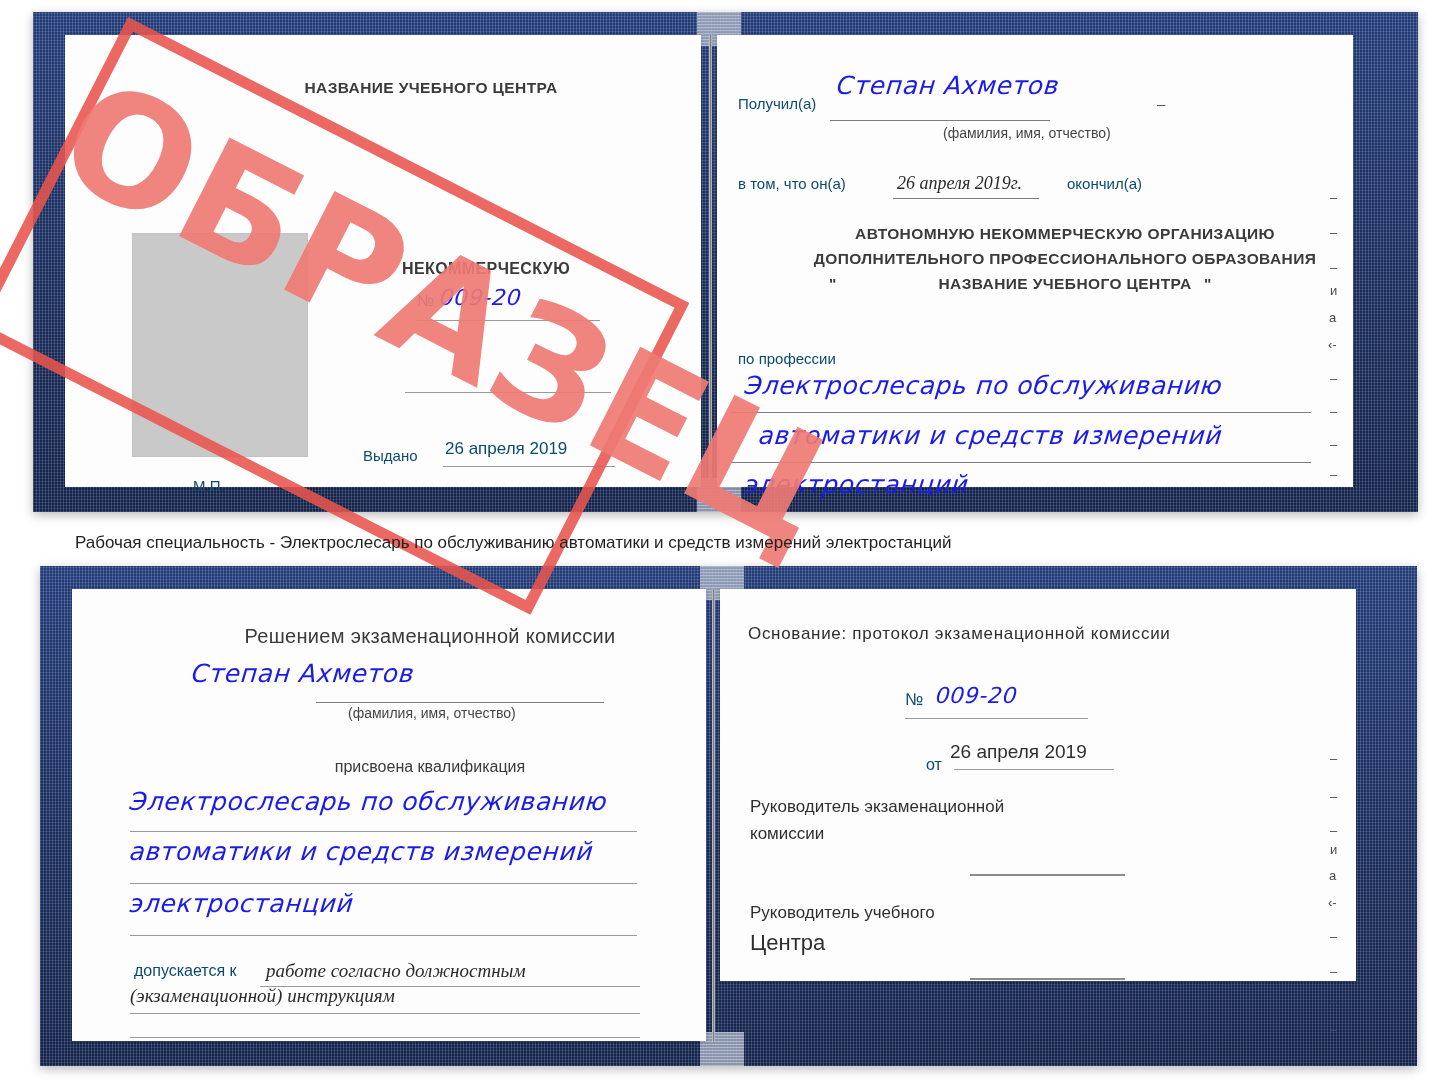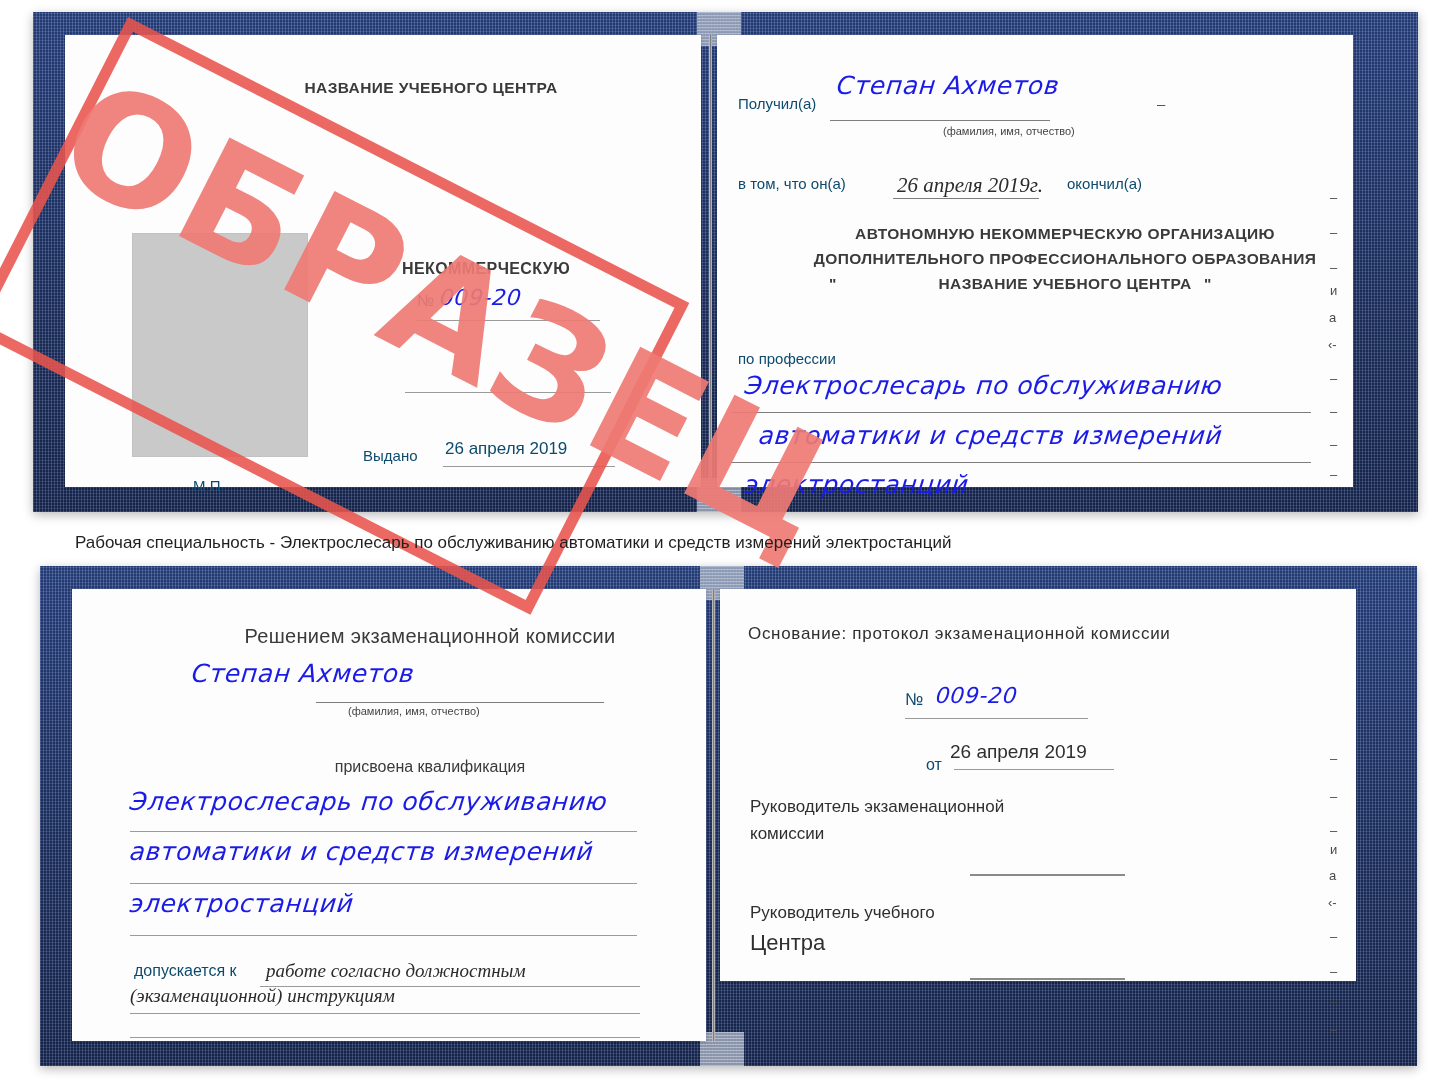--- a/index.html
+++ b/index.html
@@ -46,41 +46,41 @@
     background:linear-gradient(90deg,#d7d7d7,#8a8a8a 45%,#6f6f6f 55%,#d9d9d9);
   }
 
   
   .t{ position:absolute; white-space:nowrap; color:#2b2b2b; }
   .center{ text-align:center;margin-left:48px; }
   .hdr{
     font-weight:bold; font-size:15.5px; letter-spacing:.4px; color:#3a3a3a;
   }
   .lbl{ font-size:15px; color:#0c4a6e; }
-  .small{ font-size:11px; color:#444; }
+  .small{ font-size:14px; color:#444; }
 
   
   .hand{
     color:#1b1be6;
     font-family:"DejaVu Sans",sans-serif;
     font-style:italic;
     font-size:25px;
     letter-spacing:.6px;
     white-space:nowrap;
     position:absolute;
     transform:skewX(-6deg);
   }
   .hand.sm{ font-size:22px; }
 
   
   .ital{
     position:absolute;
     font-family:"Liberation Serif","DejaVu Serif",serif;
     font-style:italic;
-    font-size:21px;
+    font-size:18px;
     color:#2b2b2b;
     white-space:nowrap;
   }
 
   
   .rule{ position:absolute; height:1px; background:#9a9a9a; }
   .rule.dark{ background:#7d7d7d; }
 
   
   .photo{

